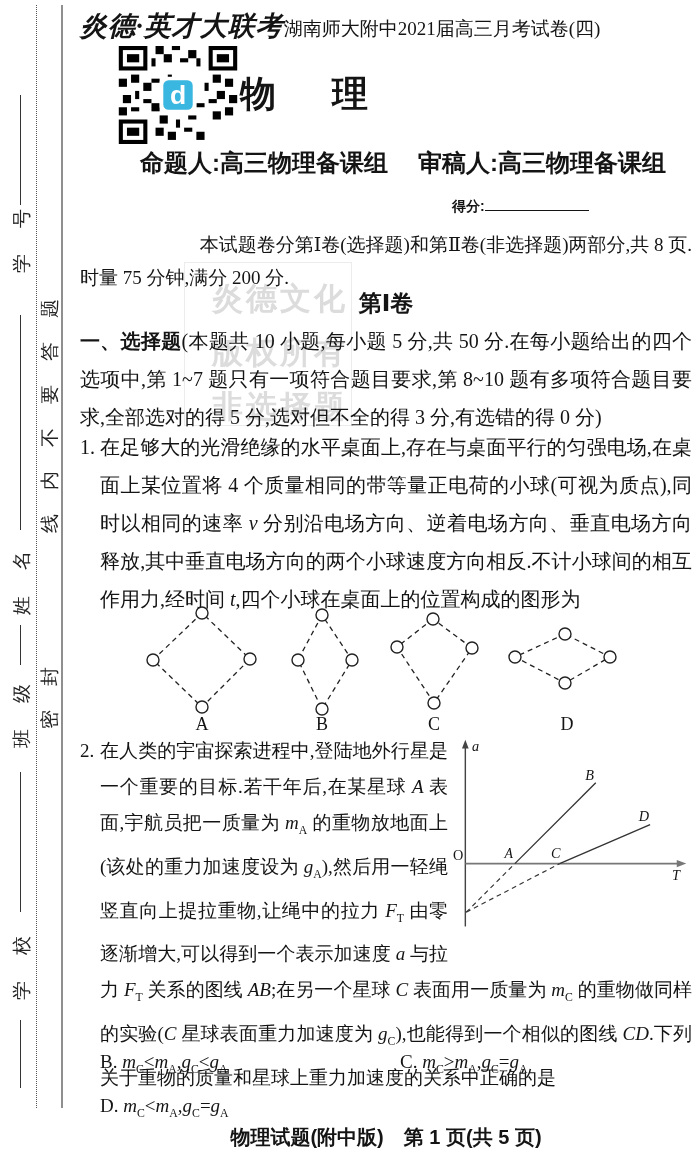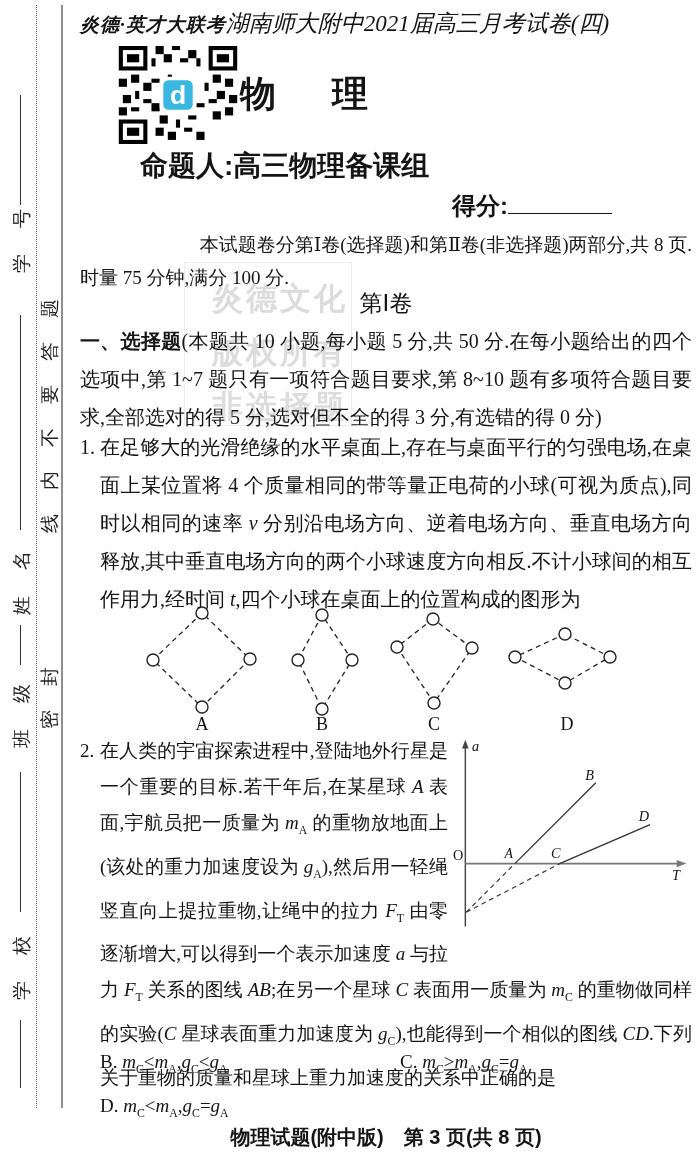--- a/index.html
+++ b/index.html
@@ -18,31 +18,31 @@
   .sealstack .vc{height:43px;width:26px;display:flex;align-items:center;justify-content:center;
                  transform:rotate(-90deg);font-size:19px;color:#222;}
   
   .wmbox{left:184px;top:262px;width:166px;height:162px;border:1px solid #ececec;}
   .wm{left:188px;width:160px;text-align:right;font-size:31px;font-weight:bold;
       color:#dcdcdc;font-family:"Liberation Sans","DejaVu Sans",sans-serif;letter-spacing:3px;z-index:0;}
   
   #content{left:80px;top:0;width:612px;height:1164px;z-index:1;}
   .sans{font-family:"Liberation Sans","DejaVu Sans",sans-serif;}
   #header-line{left:0;top:8px;width:612px;white-space:nowrap;font-size:24px;}
-  #header-line .brand{font-weight:bold;font-style:italic;font-size:19px;letter-spacing:1px;}
-  #header-line .exam{font-size:23px;font-style:italic;}
+  #header-line .brand{font-weight:bold;font-style:italic;font-size:27px;letter-spacing:1px;}
+  #header-line .exam{font-size:19px;}
   #subject-title{left:160px;top:70px;width:310px;text-align:left;font-size:36px;font-weight:bold;
                  letter-spacing:10px;}
   #qr{left:38px;top:46px;}
-  #setter-line{left:60px;top:147px;display:flex;gap:30px;font-size:28px;font-weight:bold;align-items:center;}
-  #score-line{left:372px;top:190px;font-size:24px;font-weight:bold;}
+  #setter-line{left:60px;top:147px;display:flex;gap:30px;font-size:24px;font-weight:bold;align-items:center;}
+  #score-line{left:372px;top:190px;font-size:14px;font-weight:bold;}
   #score-line .blank{display:inline-block;width:104px;height:20px;border-bottom:1.5px solid #141414;}
   #intro{left:0;top:228px;width:612px;font-size:19px;line-height:33px;}
   #intro .l1{text-indent:2em;text-align:right;}
-  #part1-heading{left:0;top:288px;width:612px;text-align:center;font-size:23px;font-weight:normal;}
+  #part1-heading{left:0;top:288px;width:612px;text-align:center;font-size:23px;font-weight:bold;}
   #section1{left:0;top:322px;width:612px;font-size:20px;line-height:38px;text-align:justify;}
   #section1 .lead{font-weight:bold;}
   .question{width:612px;font-size:20px;line-height:38px;text-align:justify;padding-left:20px;box-sizing:border-box;}
   .qnum{position:absolute;left:0;top:0;}
   #q1{left:0;top:428px;}
   #q2{left:0;top:733px;font-size:19px;line-height:36px;}
   #figs{left:0;top:597px;}
   #graph-box{float:right;width:240px;height:206px;margin-left:4px;margin-bottom:2px;}
   #options{left:20px;top:1044px;width:592px;display:grid;grid-template-columns:300px 1fr;
            font-size:19px;line-height:36px;}
@@ -155,29 +155,30 @@
 
     <rect x="10" y="7.5" width="9" height="9" rx="1.6" fill="#fff"></rect>
     <rect x="10.9" y="8.4" width="7.2" height="7.2" rx="1.3" fill="#3ab7e0"></rect>
     <text x="14.5" y="14.2" font-size="6.5" font-weight="bold" fill="#fff" text-anchor="middle" font-family="Liberation Sans, DejaVu Sans, sans-serif">d</text>
   </svg>
 
   <div id="subject-title" class="abs sans">物　理</div>
 
   <div id="setter-line" class="abs sans">
     <span>命题人:高三物理备课组</span>
+    <span>审稿人:高三物理备课组</span>
   </div>
 
   <div id="score-line" class="abs sans">
     <span>得分:</span><span class="blank"></span>
   </div>
 
   <div id="intro" class="abs">
     <div class="l1">本试题卷分第Ⅰ卷(选择题)和第Ⅱ卷(非选择题)两部分,共 8 页.</div>
-    <div>时量 75 分钟,满分 100 分.</div>
+    <div>时量 75 分钟,满分 200 分.</div>
   </div>
 
   <div id="part1-heading" class="abs sans">第Ⅰ卷</div>
 
   <div id="section1" class="abs">
     <span class="lead sans">一、选择题</span><span>(本题共 10 小题,每小题 5 分,共 50 分.在每小题给出的四个选项中,第 1~7 题只有一项符合题目要求,第 8~10 题有多项符合题目要求,全部选对的得 5 分,选对但不全的得 3 分,有选错的得 0 分)</span>
   </div>
 
   <div id="q1" class="abs question">
     <span class="qnum">1.</span>
@@ -249,15 +250,15 @@
     </div>
     <span>在人类的宇宙探索进程中,登陆地外行星是一个重要的目标.若干年后,在某星球 <i>A</i> 表面,宇航员把一质量为 <i>m</i><sub>A</sub> 的重物放地面上(该处的重力加速度设为 <i>g</i><sub>A</sub>),然后用一轻绳竖直向上提拉重物,让绳中的拉力 <i>F</i><sub>T</sub> 由零逐渐增大,可以得到一个表示加速度 <i>a</i> 与拉力 <i>F</i><sub>T</sub> 关系的图线 <i>AB</i>;在另一个星球 <i>C</i> 表面用一质量为 <i>m</i><sub>C</sub> 的重物做同样的实验(<i>C</i> 星球表面重力加速度为 <i>g</i><sub>C</sub>),也能得到一个相似的图线 <i>CD</i>.下列关于重物的质量和星球上重力加速度的关系中正确的是</span>
   </div>
 
   <div id="options" class="abs">
     <div>B. <i>m</i><sub>C</sub>&lt;<i>m</i><sub>A</sub>,<i>g</i><sub>C</sub>&lt;<i>g</i><sub>A</sub></div>
     <div>C. <i>m</i><sub>C</sub>&gt;<i>m</i><sub>A</sub>,<i>g</i><sub>C</sub>=<i>g</i><sub>A</sub></div>
     <div>D. <i>m</i><sub>C</sub>&lt;<i>m</i><sub>A</sub>,<i>g</i><sub>C</sub>=<i>g</i><sub>A</sub></div>
   </div>
 
-  <div id="footer" class="abs sans">物理试题(附中版)　第 3 页(共 8 页)</div>
+  <div id="footer" class="abs sans">物理试题(附中版)　第 1 页(共 5 页)</div>
 
 </div>
 
 </body></html>

